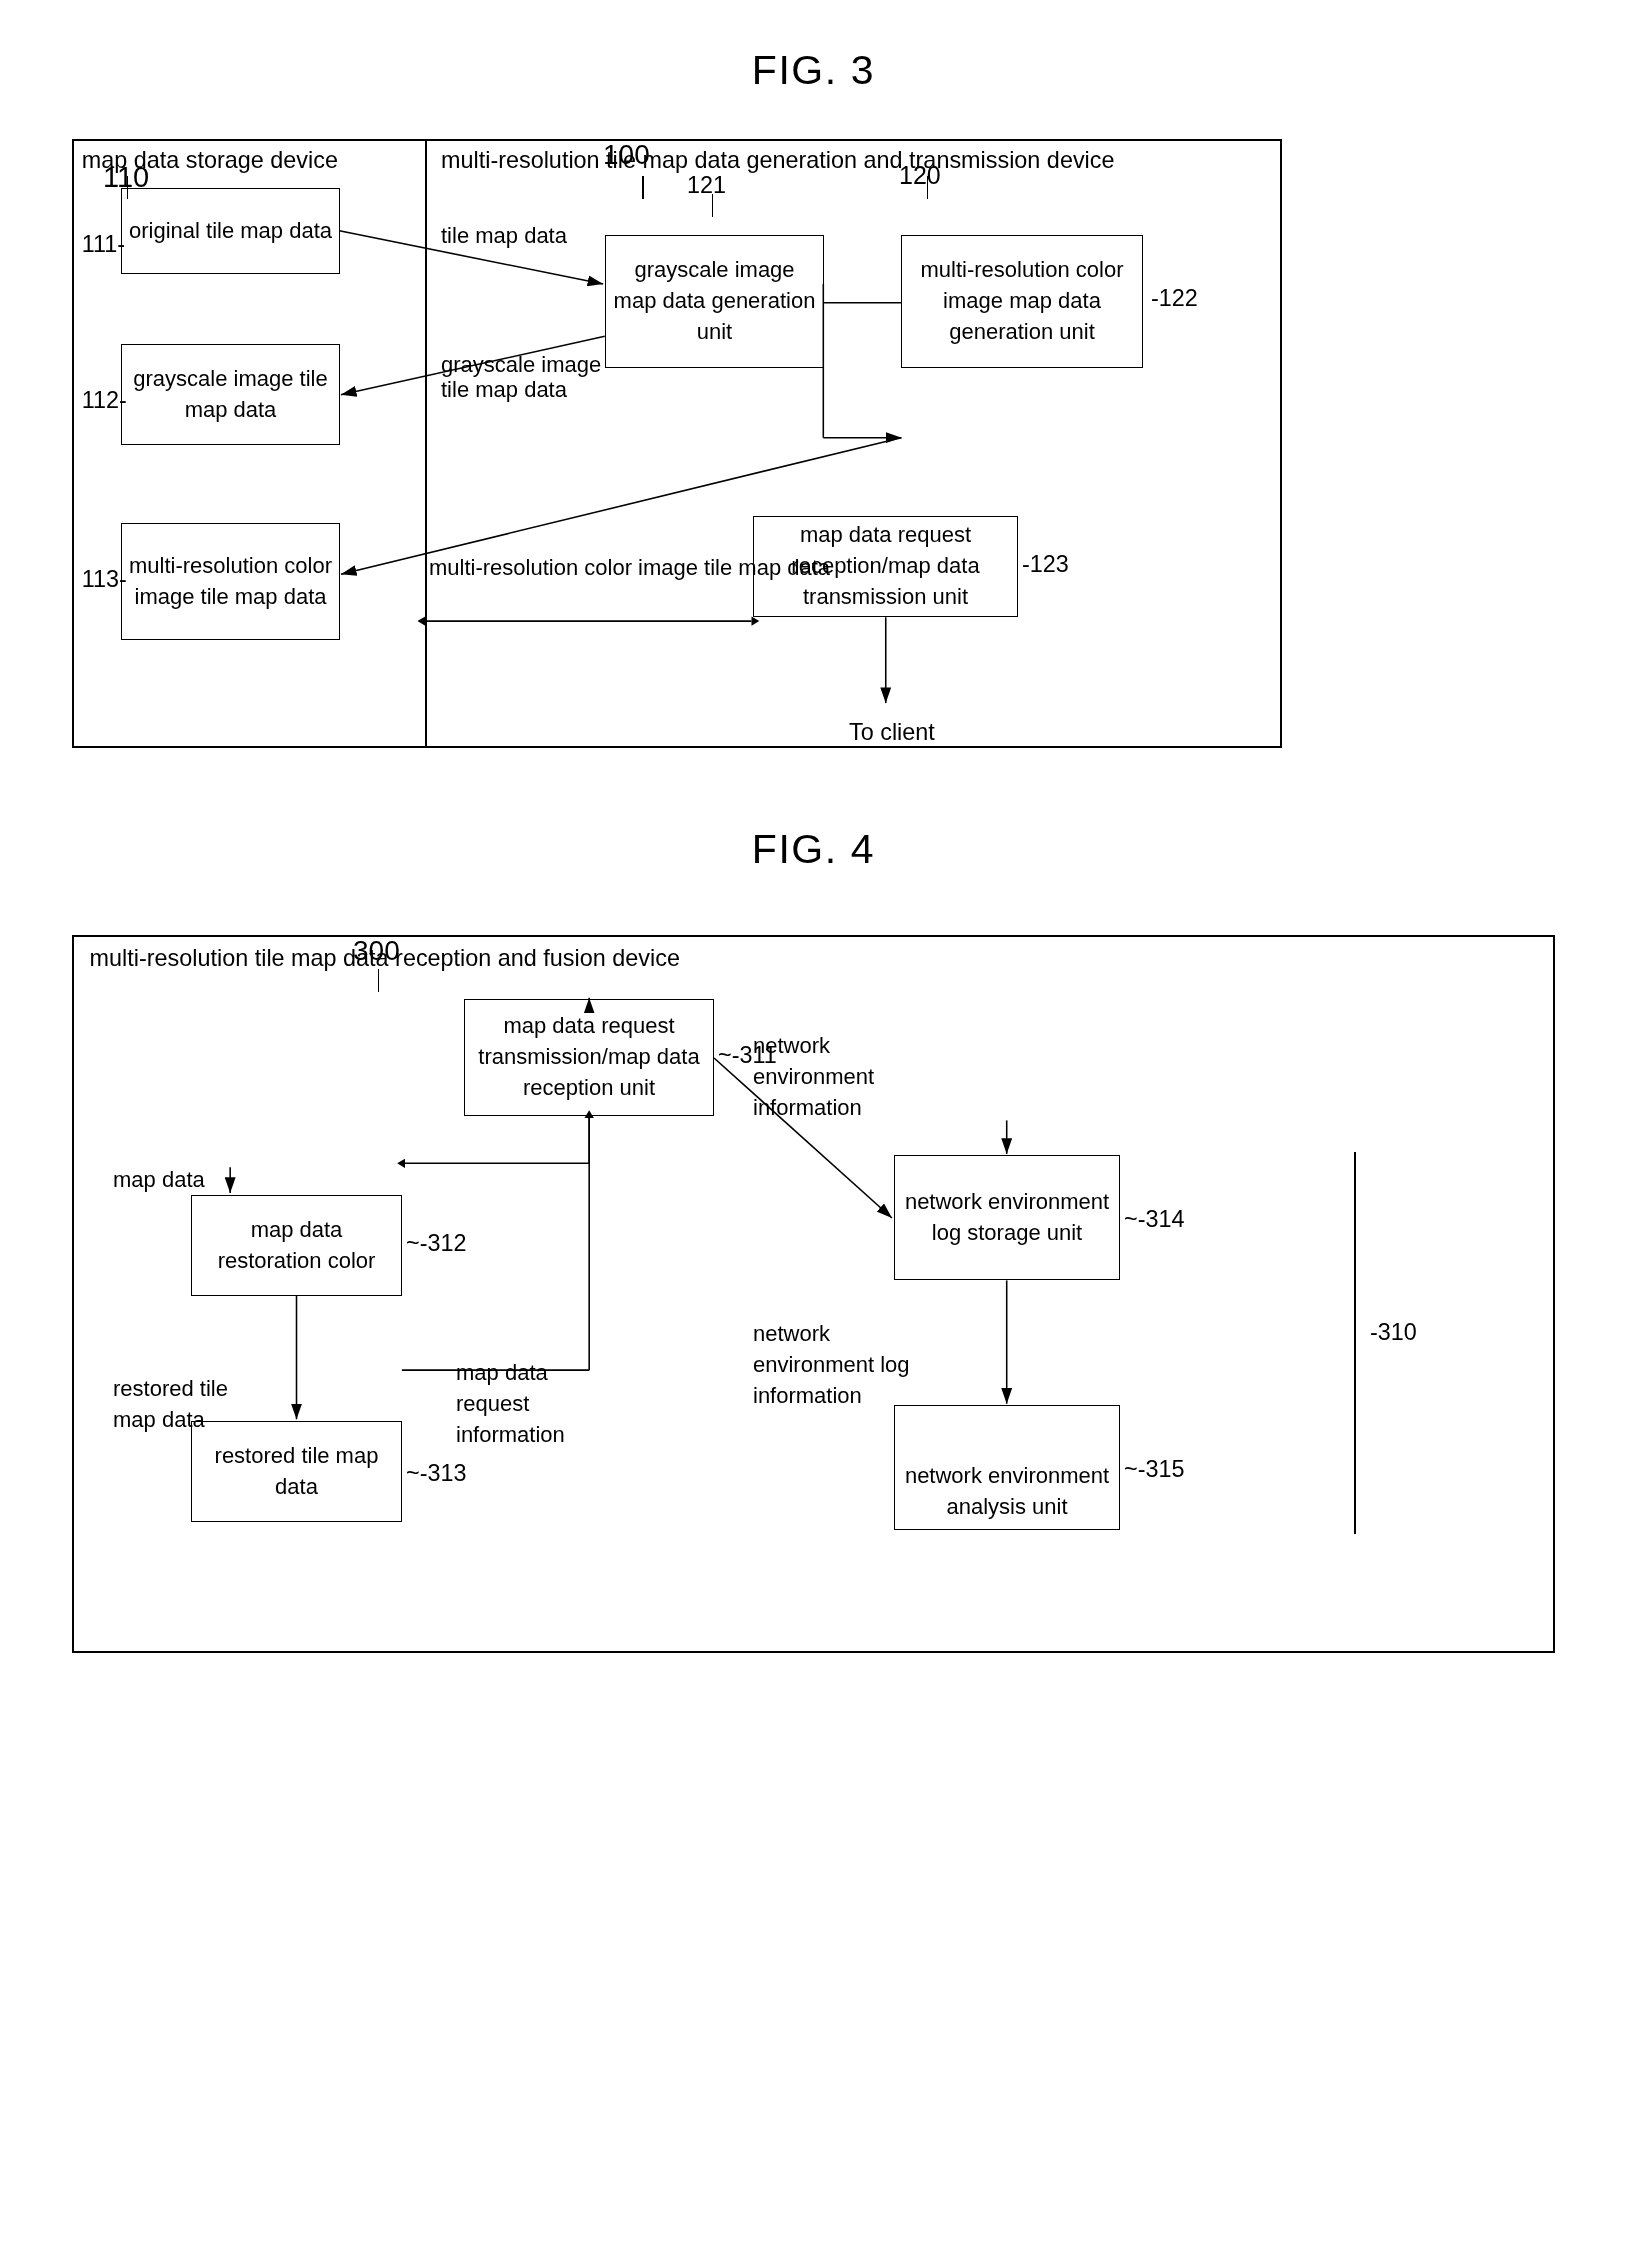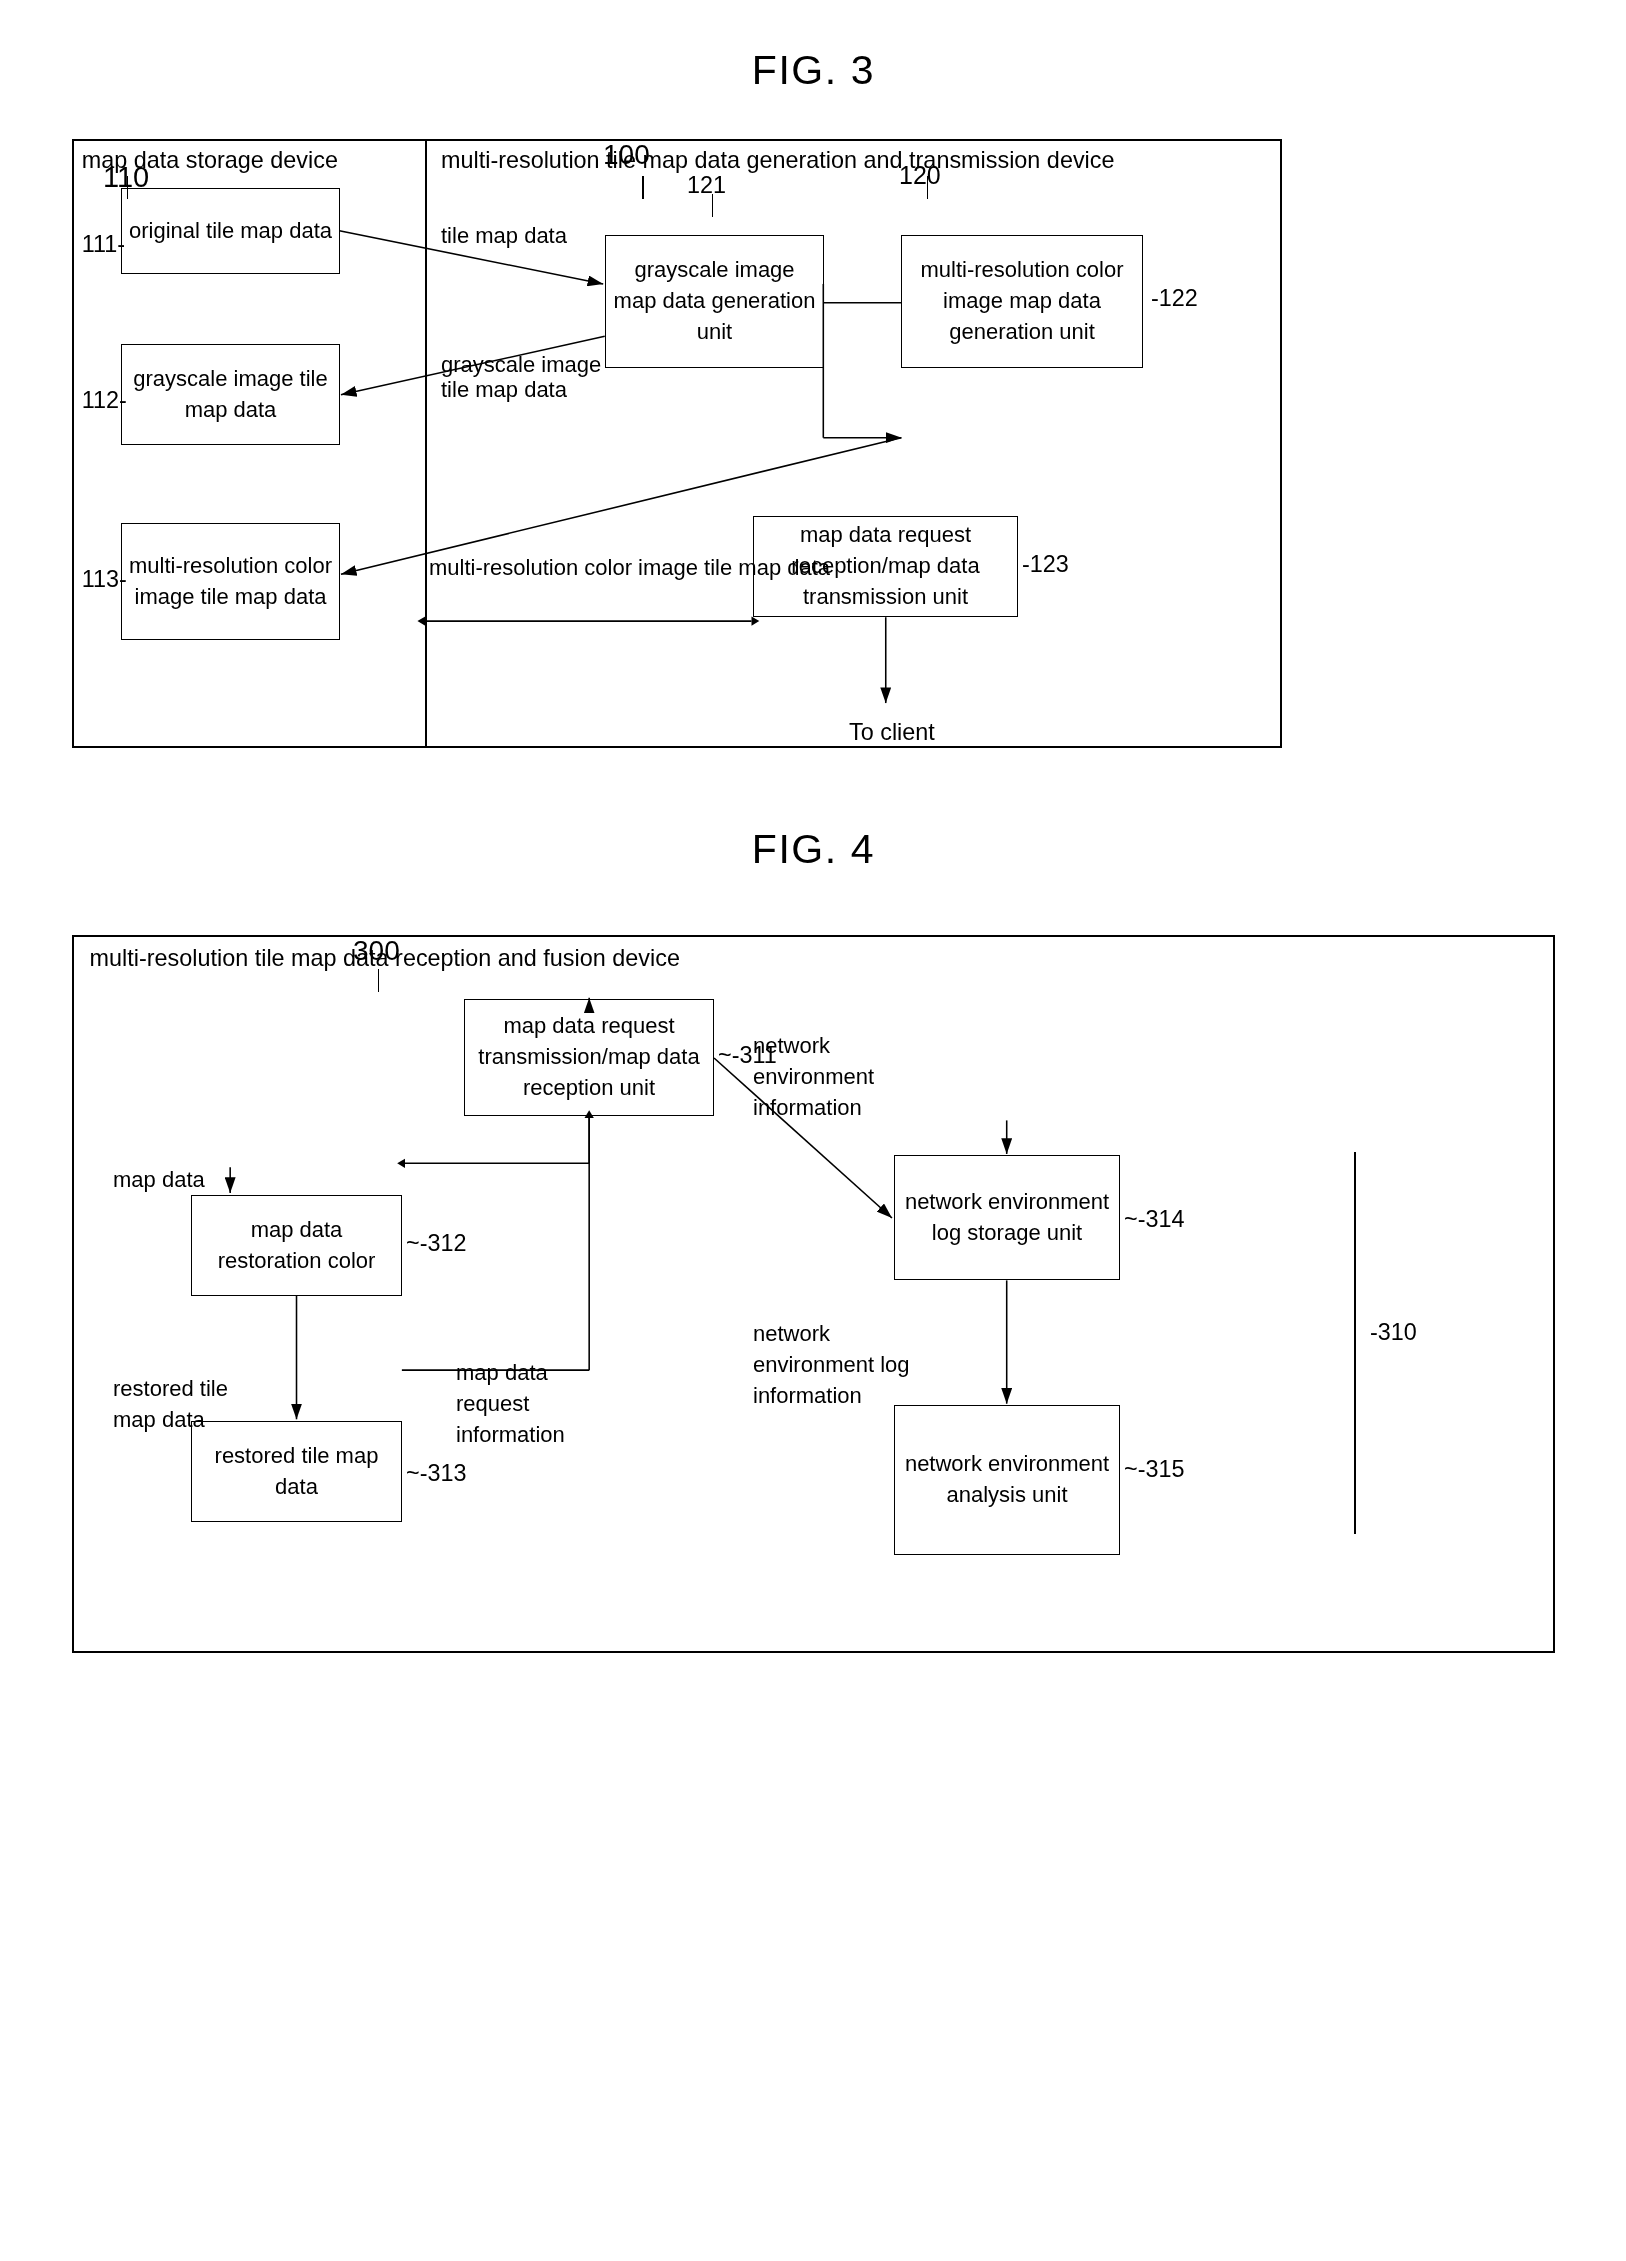--- a/index.html
+++ b/index.html
@@ -146,21 +146,22 @@
       top: 218px;
       width: 226px;
       height: 125px;
     }
 
     .fig4-box-315 {
       position: absolute;
       left: 820px;
       top: 468px;
       width: 226px;
-      height: 150px;
+      height: 125px;
+      align-items: flex-end;
     }
 
     .fig4-svg {
       position: absolute;
       top: 0; left: 0;
       width: 1483px;
       height: 718px;
       pointer-events: none;
     }
 

